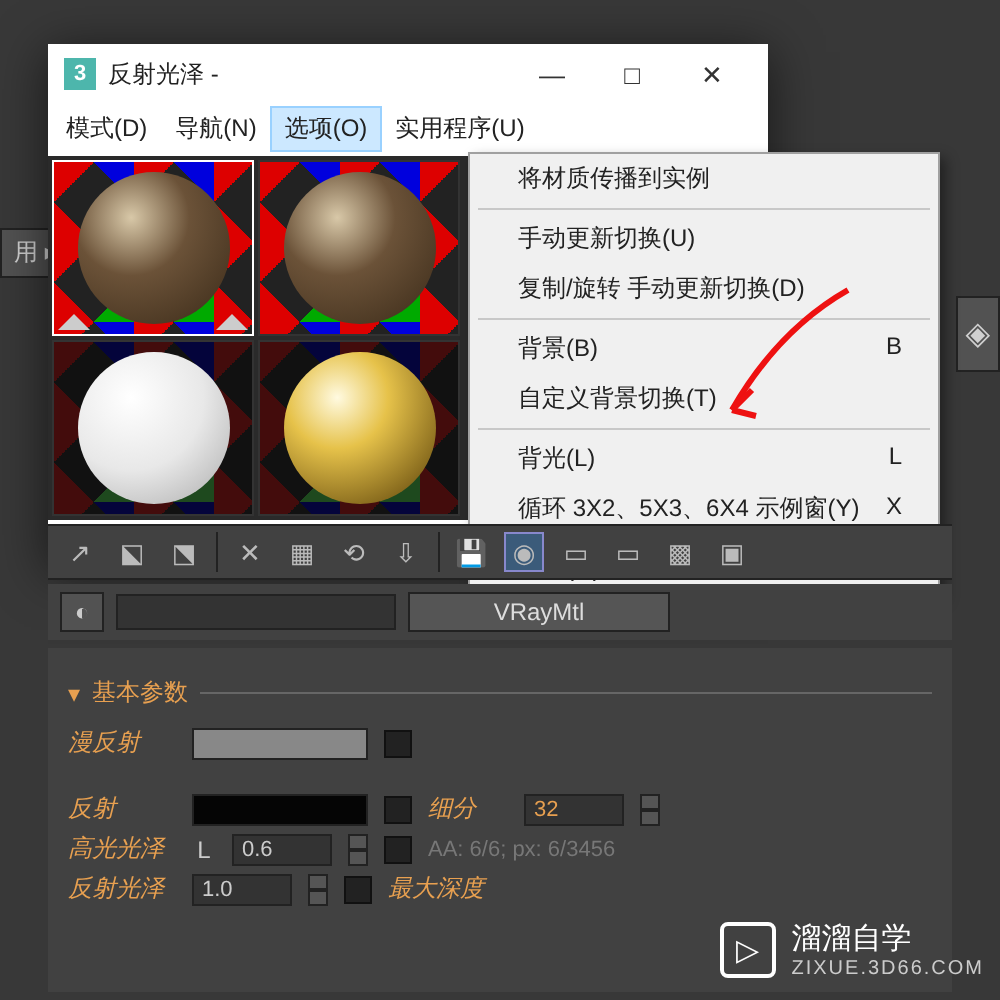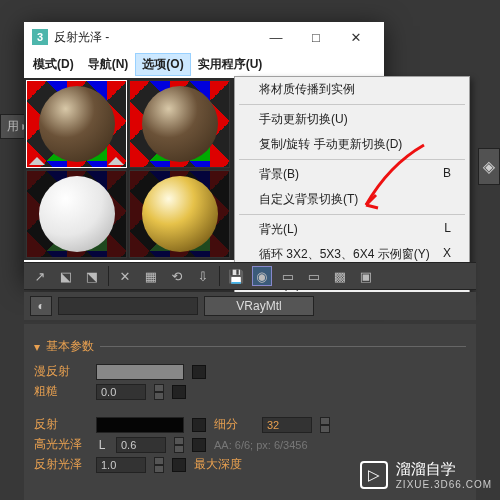--- a/index.html
+++ b/index.html
@@ -5,21 +5,21 @@
   * { margin: 0; padding: 0; box-sizing: border-box; font-family: "Microsoft YaHei", Arial, sans-serif; }
   body { background: #3a3a3a; width: 500px; height: 500px; position: relative; overflow: hidden; }
   .bg-dark { position: absolute; inset: 0; background: #383838; }
   .left-button { position: absolute; left: 0; top: 114px; background: #525252; color: #d0d0d0; border: 1px solid #222; padding: 3px 6px; font-size: 12px; }
   .right-button { position: absolute; right: 0; top: 148px; background: #525252; color: #d0d0d0; border: 1px solid #222; padding: 8px 4px; font-size: 16px; }
   .window { position: absolute; left: 24px; top: 22px; width: 360px; height: 260px; background: #fff; box-shadow: 0 4px 24px rgba(0,0,0,0.6); }
   .titlebar { height: 30px; background: #fff; display: flex; align-items: center; padding: 0 8px; font-size: 12px; color: #222; }
   .titlebar .appicon { width: 16px; height: 16px; background: #4db6ac; margin-right: 6px; display: flex; align-items: center; justify-content: center; color: #fff; font-weight: bold; font-size: 11px; }
   .titlebar .wctrls { margin-left: auto; display: flex; gap: 0; }
   .titlebar .wctrls div { width: 40px; height: 30px; display: flex; align-items: center; justify-content: center; font-size: 13px; color: #333; }
-  .menubar { height: 24px; background: #fff; display: flex; align-items: center; padding: 0 2px; font-size: 12px; color: #222; font-weight: bold; }
+  .menubar { height: 24px; background: #fff; display: flex; align-items: center; padding: 0 2px; font-size: 12px; color: #222; }
   .menubar .mi { padding: 3px 7px; }
   .menubar .mi.active { background: #cce8ff; border: 1px solid #99d1ff; padding: 2px 6px; }
   .slots { position: absolute; left: 24px; top: 78px; width: 210px; display: flex; flex-wrap: wrap; gap: 2px; padding: 2px; background: #2a2a2a; }
   .slot { width: 101px; height: 88px; background: #000; border: 1px solid #333; position: relative; overflow: hidden; }
   .slot.sel { outline: 2px solid #fff; outline-offset: -2px; }
   .checker { position: absolute; inset: 0; background:
     linear-gradient(45deg,#d00 25%,transparent 25%),
     linear-gradient(-45deg,#0a0 25%,transparent 25%),
     linear-gradient(45deg,transparent 75%,#00d 75%),
     linear-gradient(-45deg,transparent 75%,#d00 75%);
@@ -41,27 +41,27 @@
   .arrow svg { overflow: visible; }
 
   .toolbar { position: absolute; left: 24px; top: 262px; width: 452px; height: 28px; background: #414141; display: flex; align-items: center; gap: 6px; padding: 0 6px; border-top: 1px solid #222; border-bottom: 1px solid #222; }
   .tb-btn { width: 20px; height: 20px; display: flex; align-items: center; justify-content: center; font-size: 13px; color: #bbb; }
   .tb-btn.on { background: #3b5b7a; border: 1px solid #88c; }
   .tb-sep { width: 1px; height: 20px; background: #222; }
 
   .matname { position: absolute; left: 24px; top: 292px; width: 452px; height: 28px; background: #414141; display: flex; align-items: center; gap: 6px; padding: 0 6px; font-size: 12px; }
   .matname .eye { width: 22px; height: 20px; border:1px solid #222; background:#525252; color:#ccc; display:flex; align-items:center; justify-content:center; }
   .matname .field { width: 140px; height: 18px; background: #333; border: 1px solid #222; color: #ccc; padding: 0 6px; display:flex; align-items:center; }
-  .matname .type { width: 110px; height: 20px; background: #555; border: 1px solid #222; color: #ddd; display:flex; align-items:center; justify-content:center; }
+  .matname .type { width: 131px; height: 20px; background: #555; border: 1px solid #222; color: #ddd; display:flex; align-items:center; justify-content:center; }
 
   .panel { position: absolute; left: 24px; top: 324px; width: 452px; background: #414141; color: #e8a050; font-size: 12px; padding: 8px 10px 40px 10px; }
   .panel .sect { display: flex; align-items: center; gap: 6px; margin: 6px 0 8px 0; }
   .panel .sect::after { content:''; flex:1; border-top:1px solid #666; }
   .panel .row { display: flex; align-items: center; gap: 8px; margin: 3px 0; }
-  .panel .lbl { width: 54px; color: #e8a050; }
+  .panel .lbl { width: 54px; color: #e8a050; font-style: italic; }
   .panel .swatch { width: 88px; height: 16px; border: 1px solid #222; }
   .panel .swatch.gray { background: #888; }
   .panel .swatch.black { background: #050505; }
   .panel .sm-swatch { width: 14px; height: 14px; background: #222; border:1px solid #111; }
   .panel .num { width: 50px; height: 16px; background: #333; border: 1px solid #222; color: #ccc; font-size: 11px; display:flex; align-items:center; padding:0 4px; }
   .panel .spin { width: 10px; height: 16px; display:flex; flex-direction:column; }
   .panel .spin div { flex:1; background:#555; border:1px solid #222; }
   .panel .muted { color: #777; font-size: 11px; }
 
   .watermark { position: absolute; right: 8px; bottom: 10px; display: flex; align-items: center; gap: 8px; color: #fff; font-size: 15px; }
@@ -188,29 +188,20 @@
 <div class="panel">
   <div class="sect">
     <span>▾</span>
       <span>基本参数</span>
   </div>
   <div class="row">
     <span class="lbl">漫反射</span>
     <div class="swatch gray"></div>
     <div class="sm-swatch"></div>
   </div>
-  <div class="row">
-    <span class="lbl">粗糙</span>
-    <div class="num">0.0</div>
-    <div class="spin">
-        <div></div>
-        <div></div>
-      </div>
-    <div class="sm-swatch"></div>
-  </div>
   <div style="height:10px"></div>
   <div class="row">
     <span class="lbl">反射</span>
     <div class="swatch black"></div>
     <div class="sm-swatch"></div>
     <span class="lbl" style="width:40px">细分</span>
     <div class="num" style="color:#e8a050">32</div>
     <div class="spin">
         <div></div>
         <div></div>

